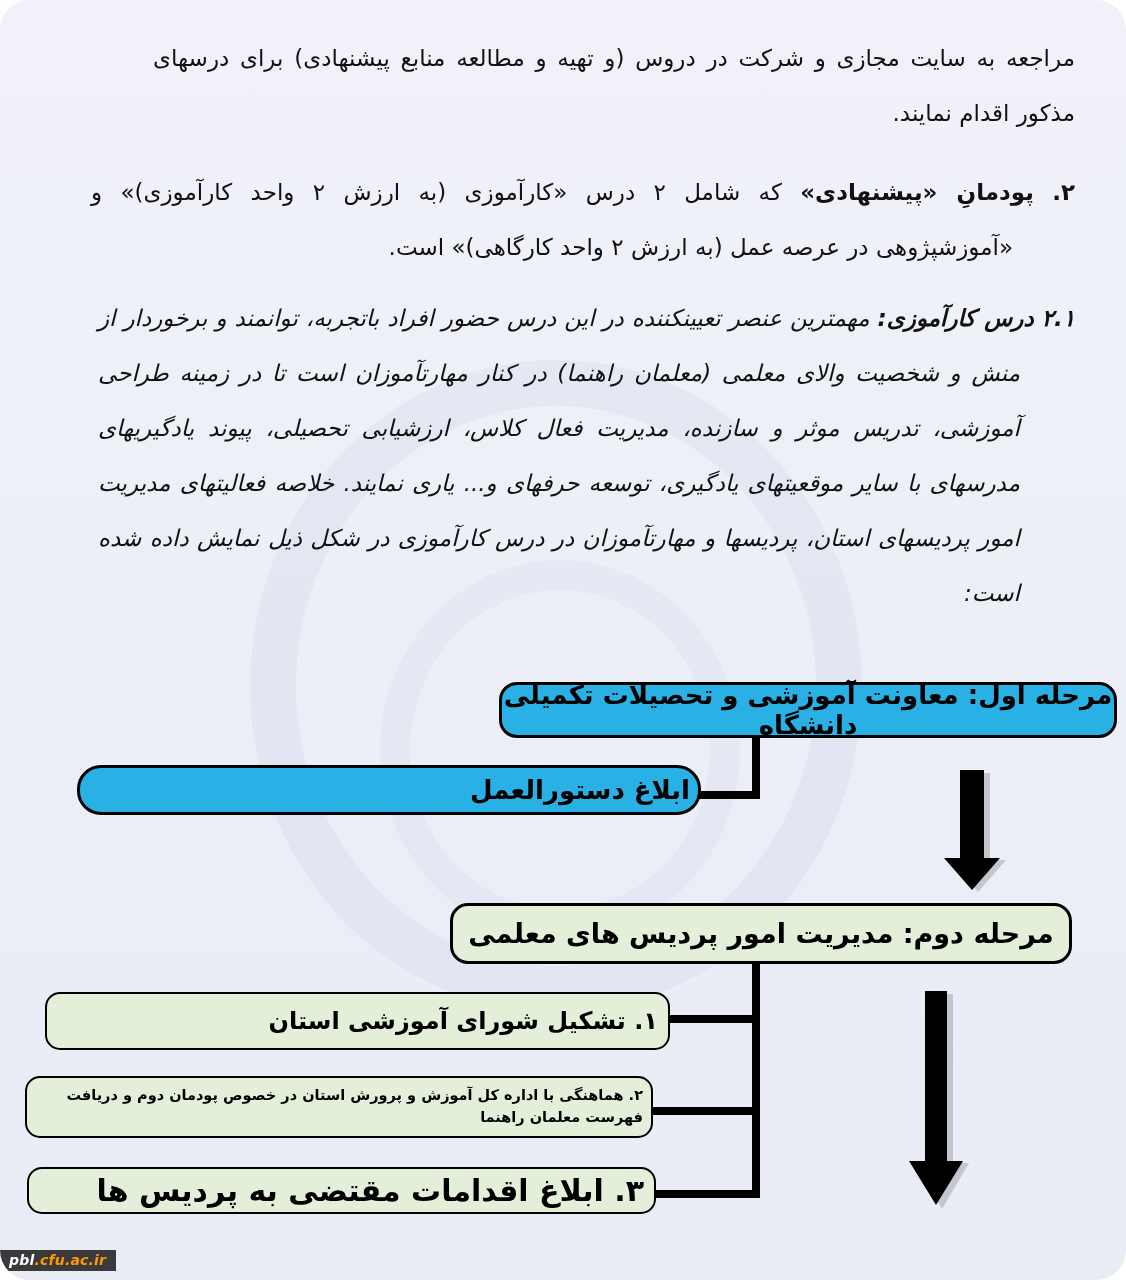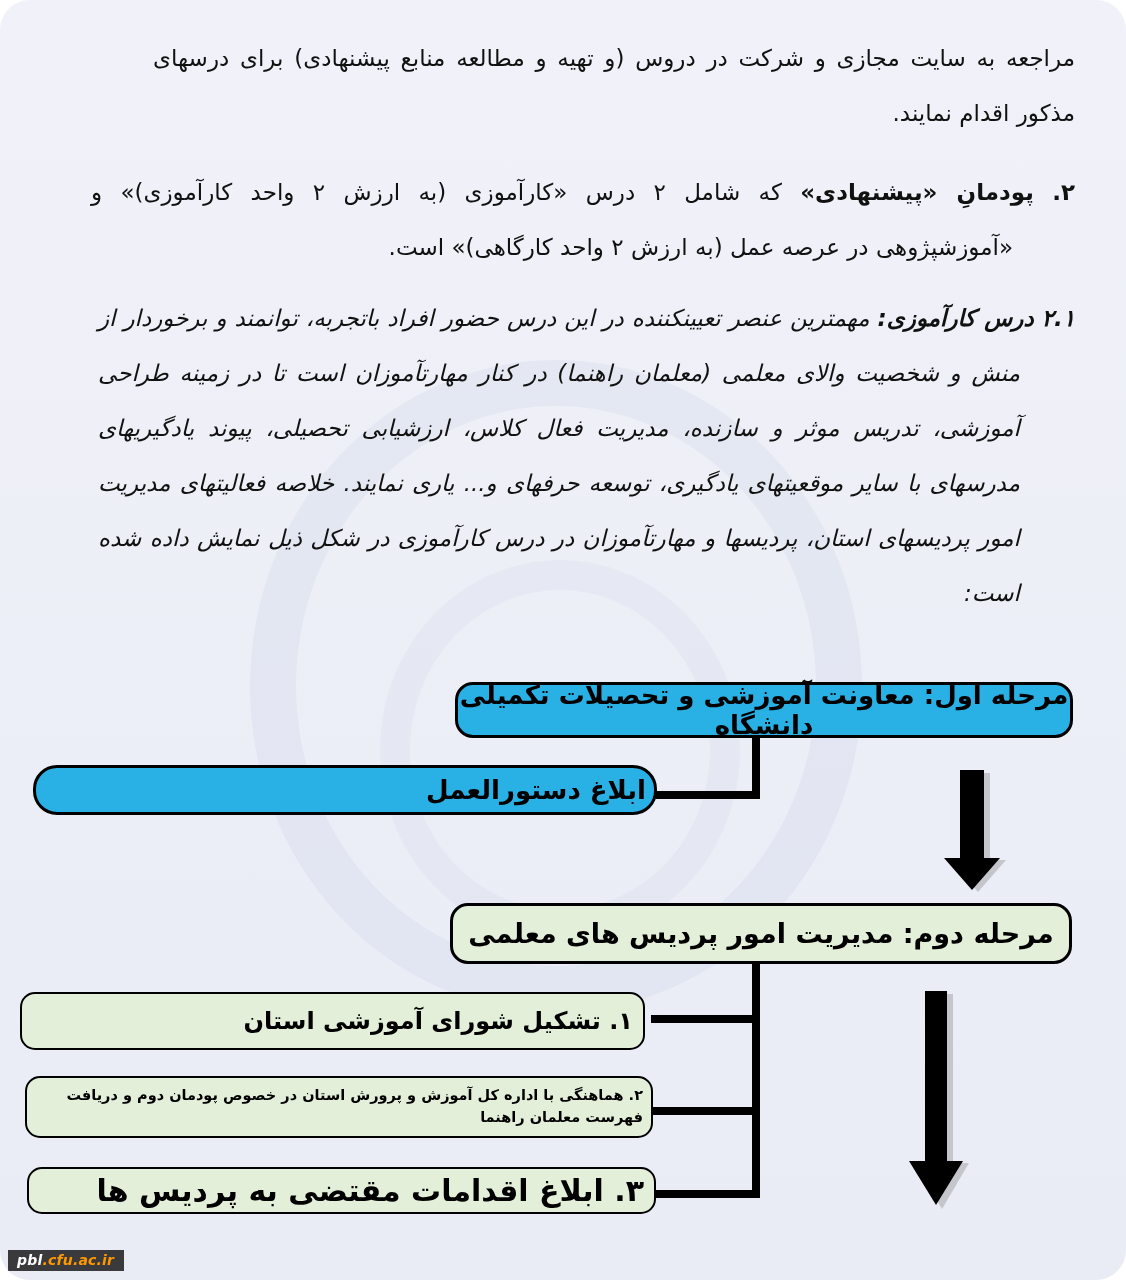--- a/index.html
+++ b/index.html
@@ -35,46 +35,46 @@
     font-size:18px;line-height:28px;font-weight:400;color:#101010;
   }
 
   
   .fbox{
     position:absolute;box-sizing:border-box;
     border:3px solid #000;
     direction:rtl;font-weight:700;color:#000;
     display:flex;align-items:center;
   }
-  .blue{background:#29b1e6;}
+  .blue{background:#29b1e6;margin-left:44px;}
   .green{background:#e4efda;}
   .center{justify-content:center;text-align:center;}
   .rightal{justify-content:flex-start;text-align:right;}
 
   .stage1{left:455px;top:682px;width:618px;height:56px;border-radius:18px;font-size:26px;}
   .ablagh{left:33px;top:765px;width:624px;height:50px;border-radius:24px;font-size:26px;padding:0 8px 0 12px;}
   .stage2{left:450px;top:903px;width:622px;height:61px;border-radius:18px;font-size:27px;}
-  .step1{left:20px;top:992px;width:625px;height:58px;border-radius:15px;border-width:2.5px;font-size:24px;padding:0 10px;}
+  .step1{left:45px;top:992px;width:625px;height:58px;border-radius:15px;border-width:2.5px;font-size:24px;padding:0 10px;}
   .step2{left:25px;top:1076px;width:628px;height:62px;border-radius:15px;border-width:2.5px;font-size:14.5px;padding:6px 8px 0 8px;align-items:flex-start;line-height:22px;}
   .step3{left:27px;top:1167px;width:629px;height:47px;border-radius:15px;border-width:2.5px;font-size:30px;padding:0 10px;}
 
   .conn{position:absolute;background:#000;}
   .v1{left:752px;top:736px;width:8px;height:59px;}
   .h1{left:653px;top:791px;width:107px;height:8px;}
   .v2{left:752px;top:961px;width:8px;height:237px;}
   .h2a{left:651px;top:1015px;width:105px;height:8px;}
   .h2b{left:649px;top:1107px;width:107px;height:8px;}
   .h2c{left:652px;top:1190px;width:104px;height:8px;}
 
   .arrow{position:absolute;}
   .arrow svg{display:block;}
 
   
   .badge{
-    position:absolute;left:8px;top:1250px;
+    position:absolute;left:0;top:1250px;
     background:#3a3a3c;color:#fff;
     font-size:14px;font-weight:700;font-style:italic;
     padding:2px 10px 3px 9px;letter-spacing:0.2px;
   }
   .badge .suffix{color:#ff9800;}
 </style>
 </head>
 <body>
 
 <div class="page">

